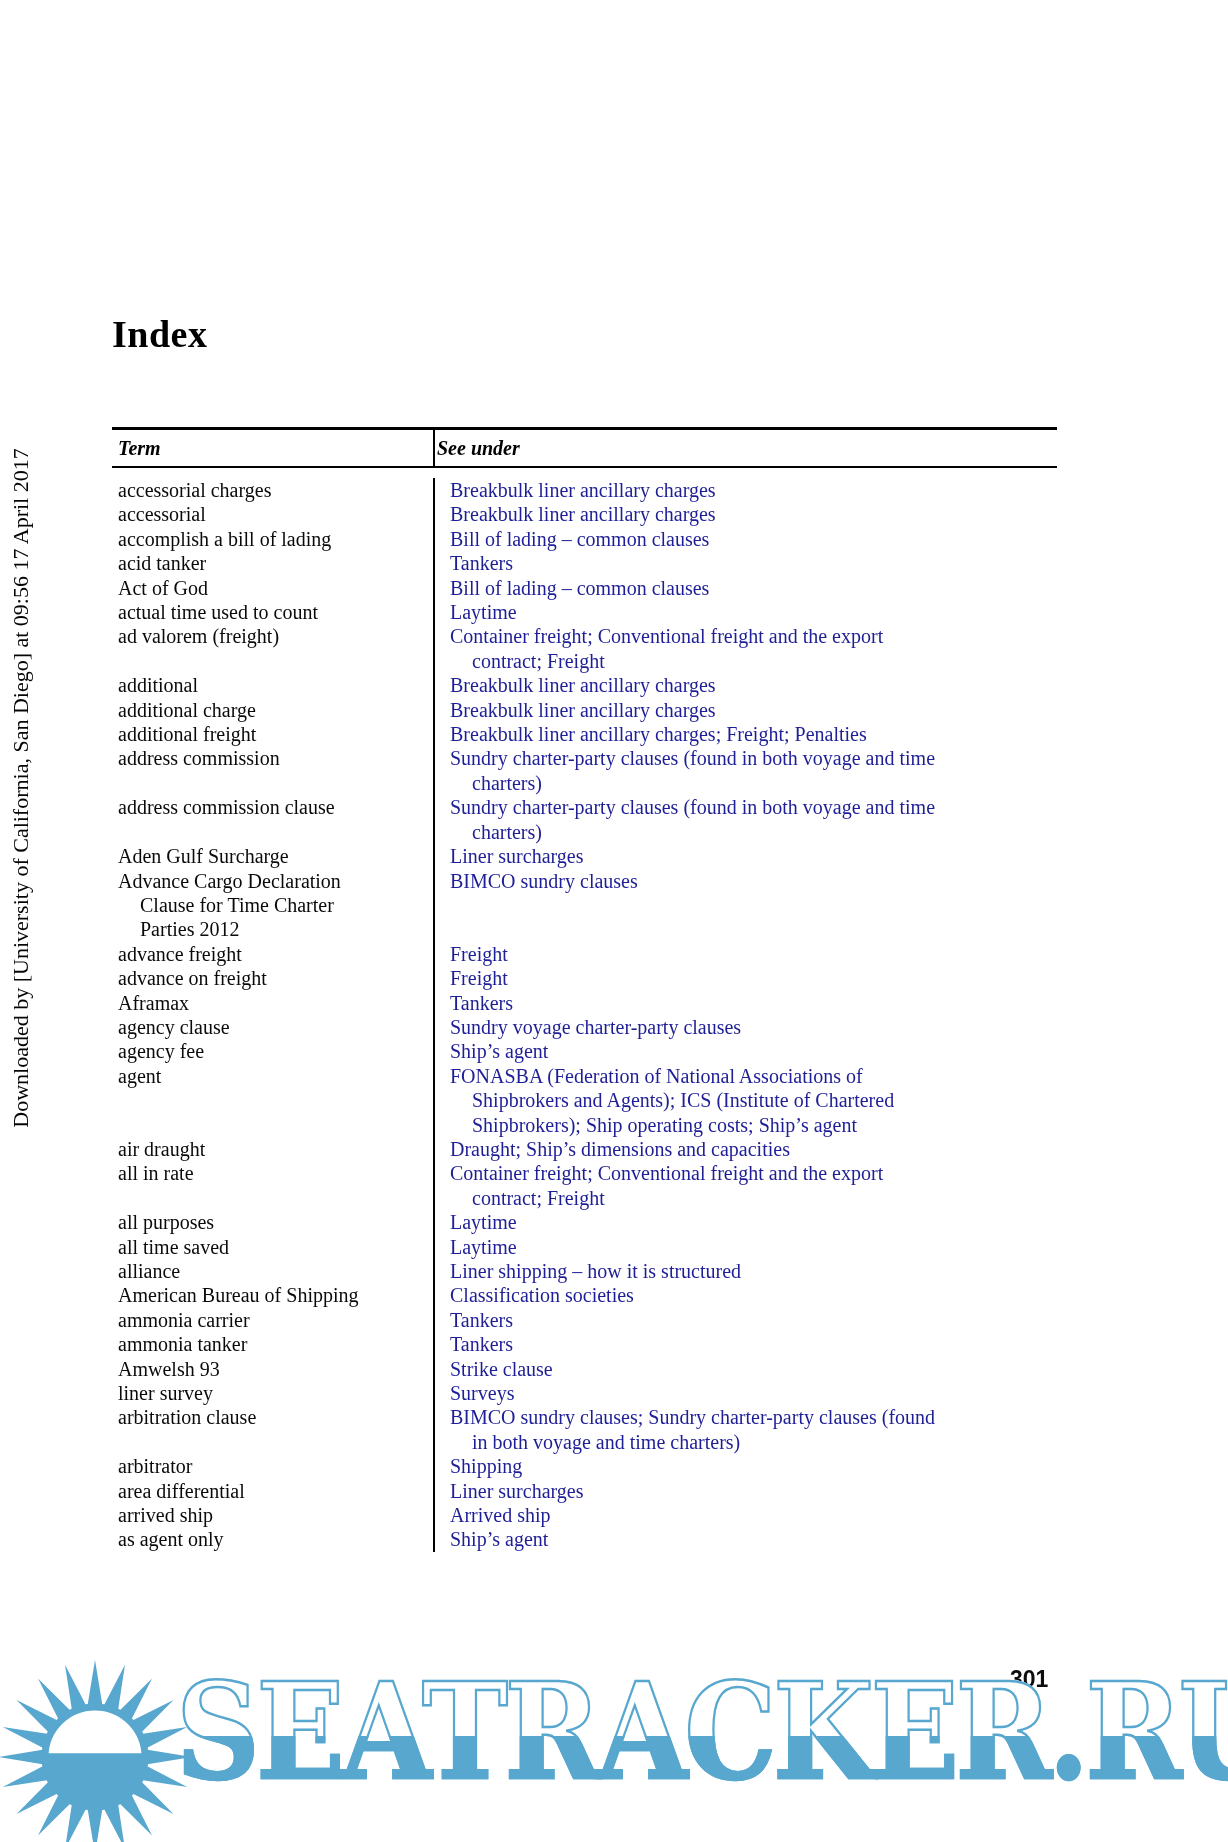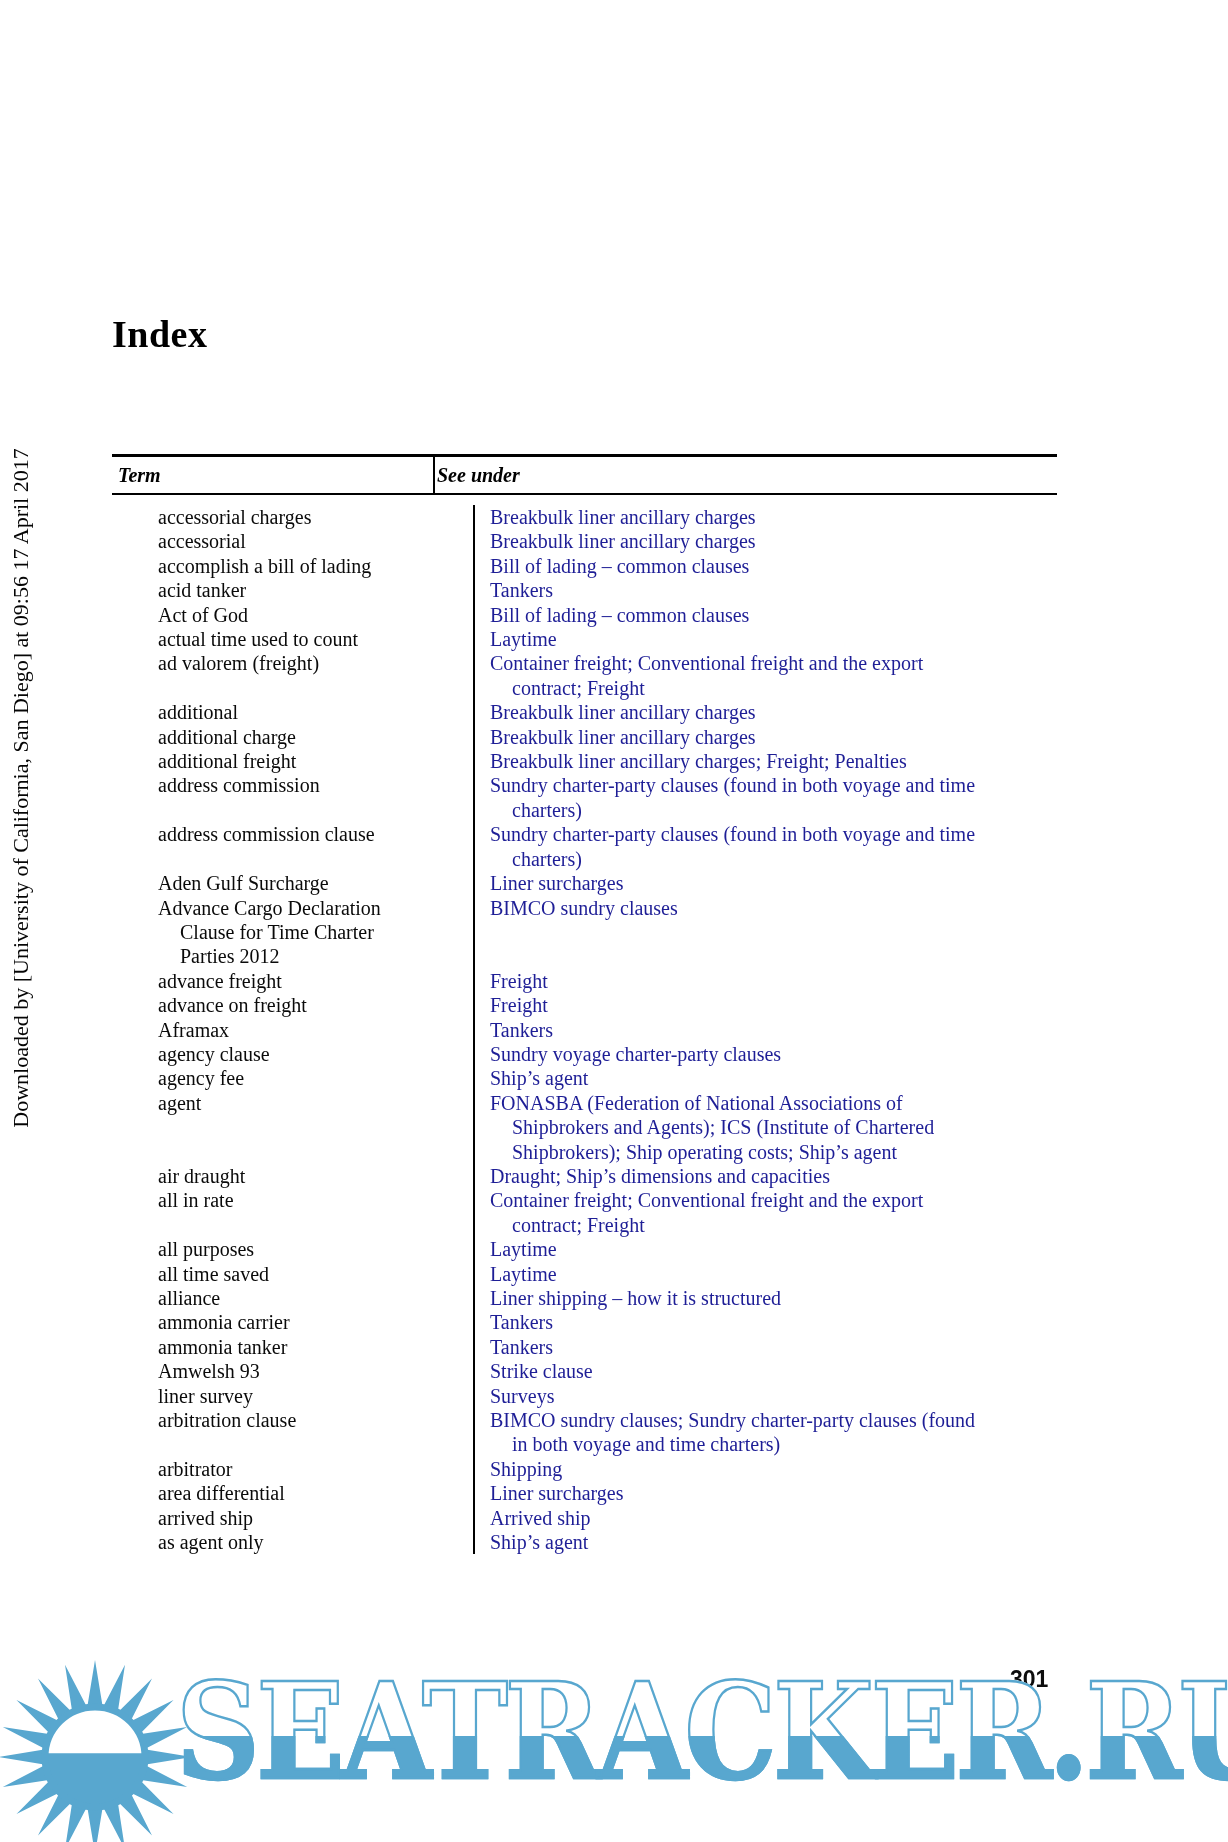--- a/index.html
+++ b/index.html
@@ -39,21 +39,20 @@
   
   .index-table {
     position:absolute;
     left:112px; top:427px;
     width:945px;
   }
   .thead {
     display:flex;
     border-top:3px solid #000;
     border-bottom:2.5px solid #000;
-    margin-top:27px;
   }
   .th {
     font-size:20px;
     font-weight:bold;
     font-style:italic;
     padding:7px 0 6px 0;
   }
   .th.term { width:323px; padding-left:6px; border-right:2px solid #000; box-sizing:border-box; }
   .th.see  { flex:1; padding-left:2px; }
 
@@ -65,21 +64,20 @@
     white-space:pre-line;
   }
   .cell.term {
     width:323px;
     box-sizing:border-box;
     border-right:2px solid #000;
     padding-left:28px;
     padding-right:8px;
     text-indent:-22px;
     color:#0a0a0a;
-    margin-left:40px;
   }
   .cell.see {
     flex:1;
     padding-left:37px;
     text-indent:-22px;
     color:#1e1e96;
   }
 
   
   .page-number {
@@ -229,20 +227,24 @@
         </div>
         <div class="row">
           <div class="cell term">all time saved</div>
           <div class="cell see">Laytime</div>
         </div>
         <div class="row">
           <div class="cell term">alliance</div>
           <div class="cell see">Liner shipping – how it is structured</div>
         </div>
         <div class="row">
+          <div class="cell term">American Bureau of Shipping</div>
+          <div class="cell see">Classification societies</div>
+        </div>
+        <div class="row">
           <div class="cell term">ammonia carrier</div>
           <div class="cell see">Tankers</div>
         </div>
         <div class="row">
           <div class="cell term">ammonia tanker</div>
           <div class="cell see">Tankers</div>
         </div>
         <div class="row">
           <div class="cell term">Amwelsh 93</div>
           <div class="cell see">Strike clause</div>

